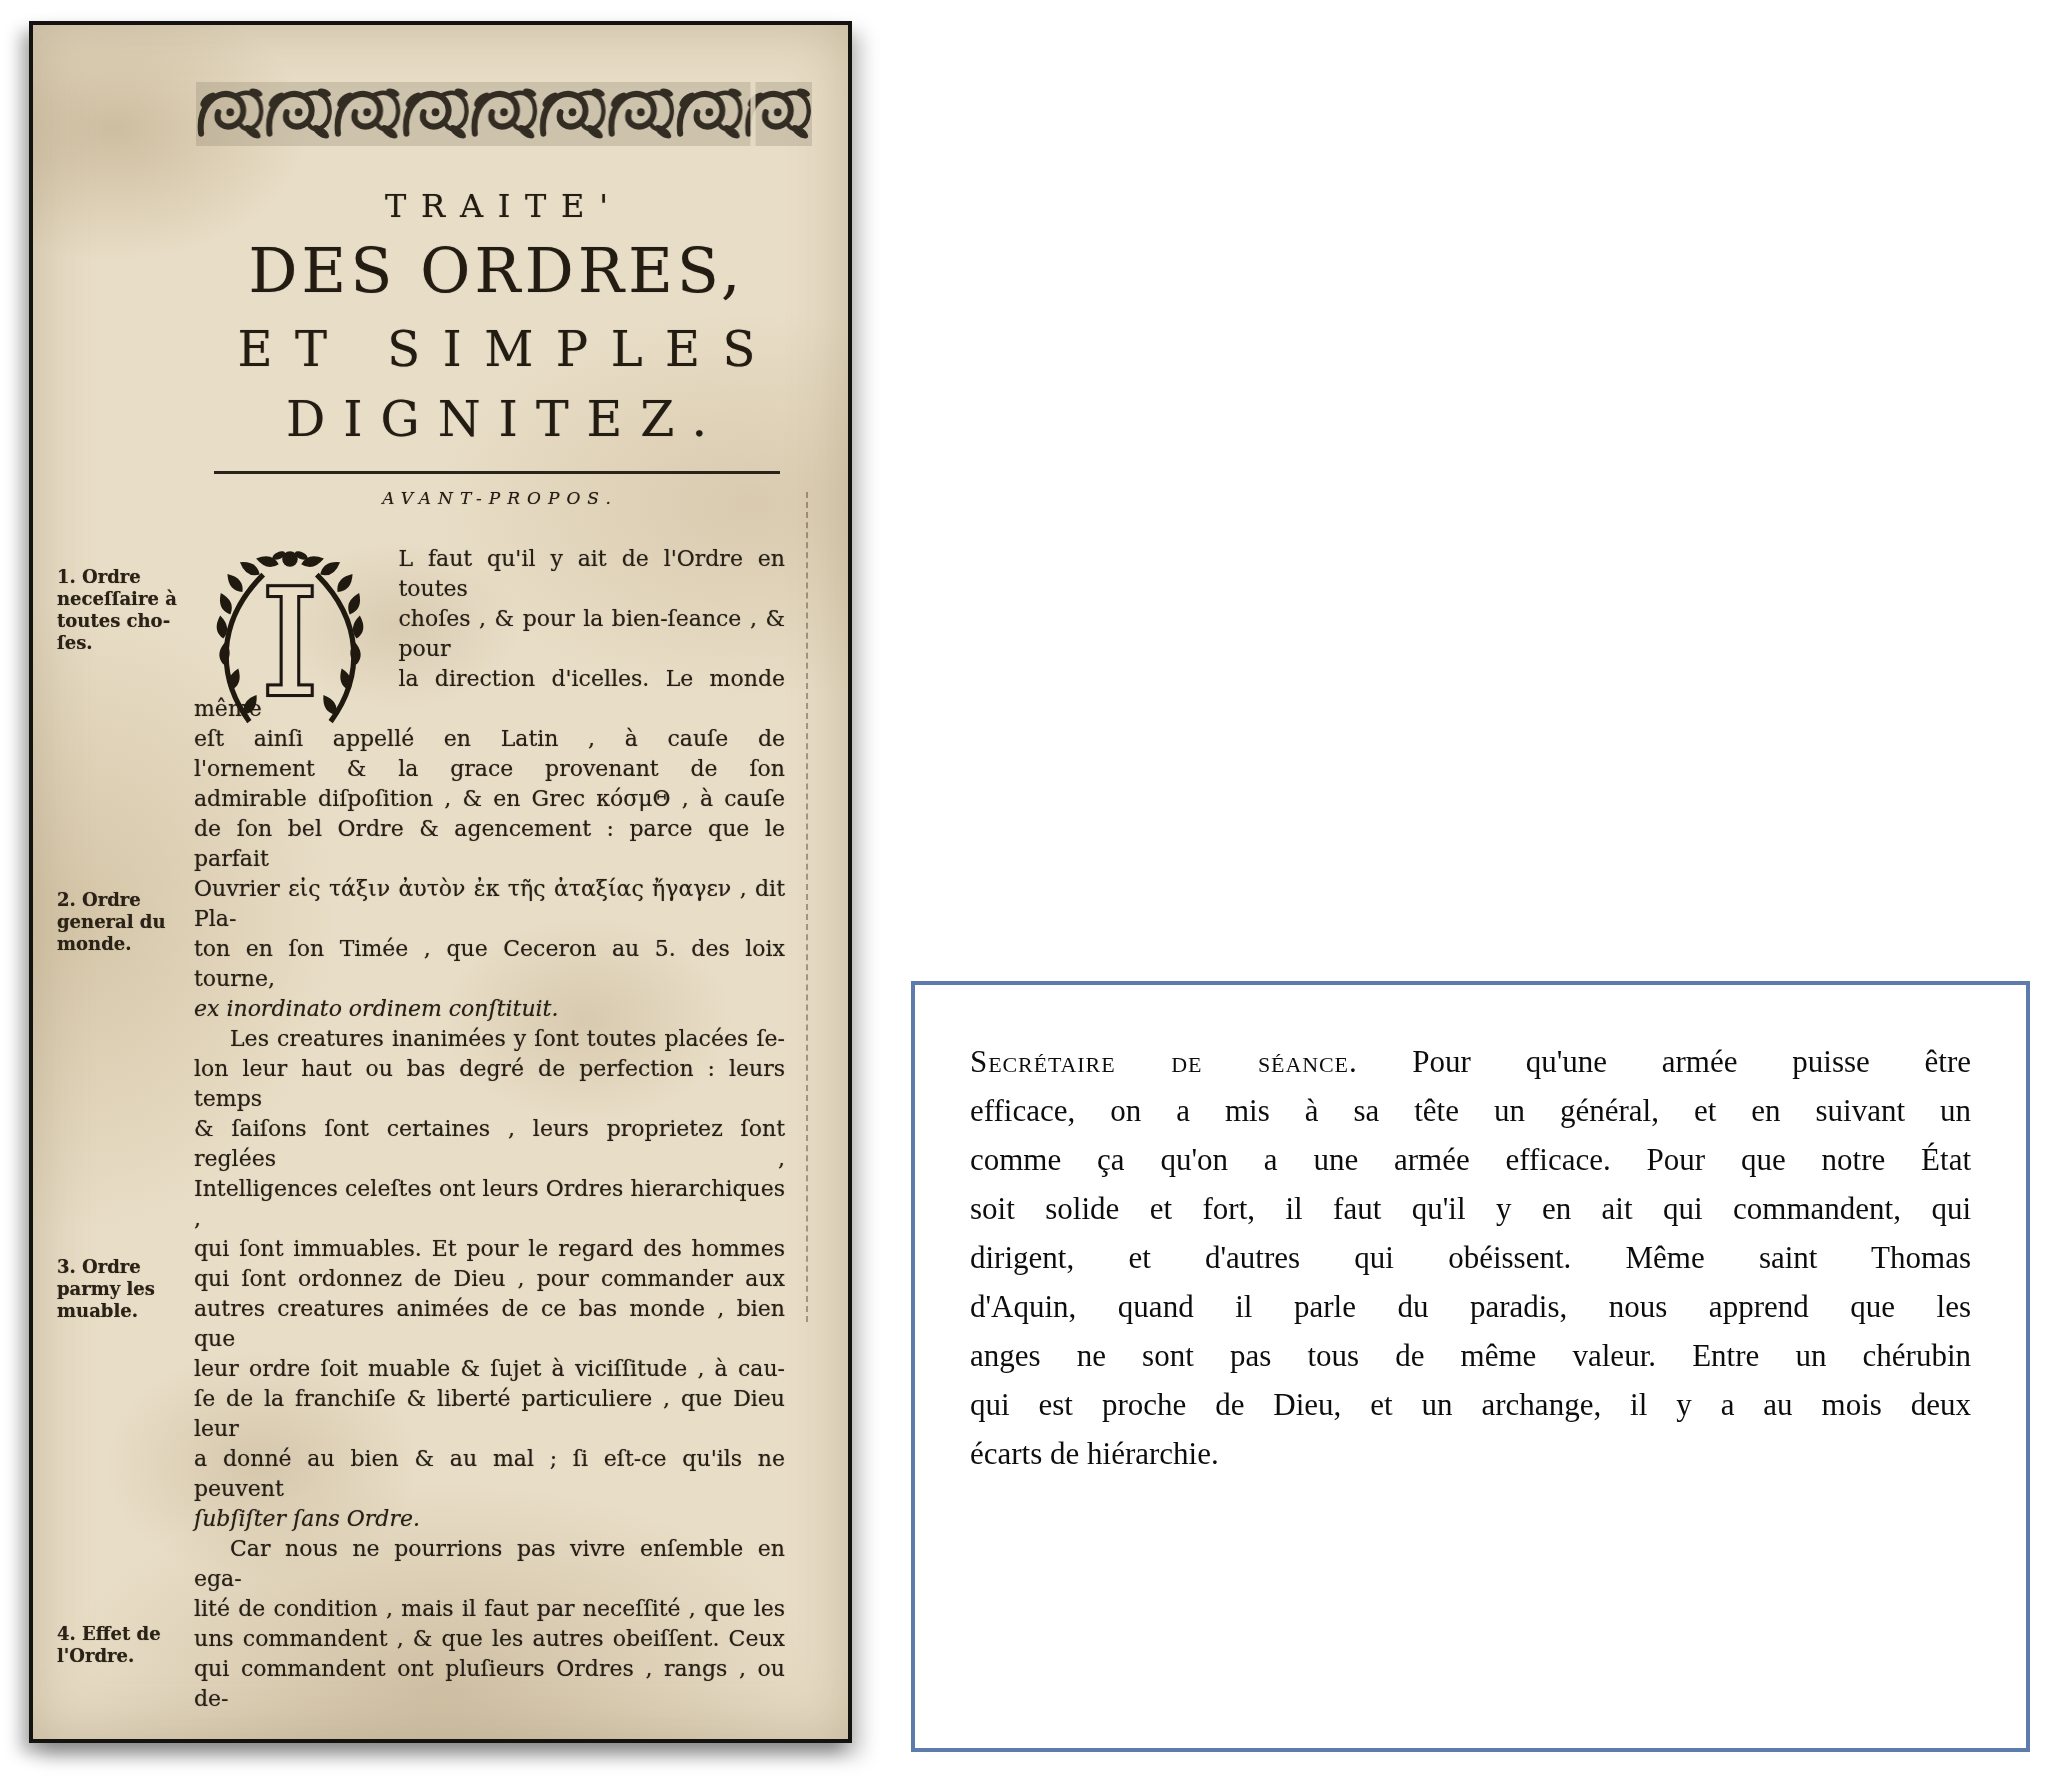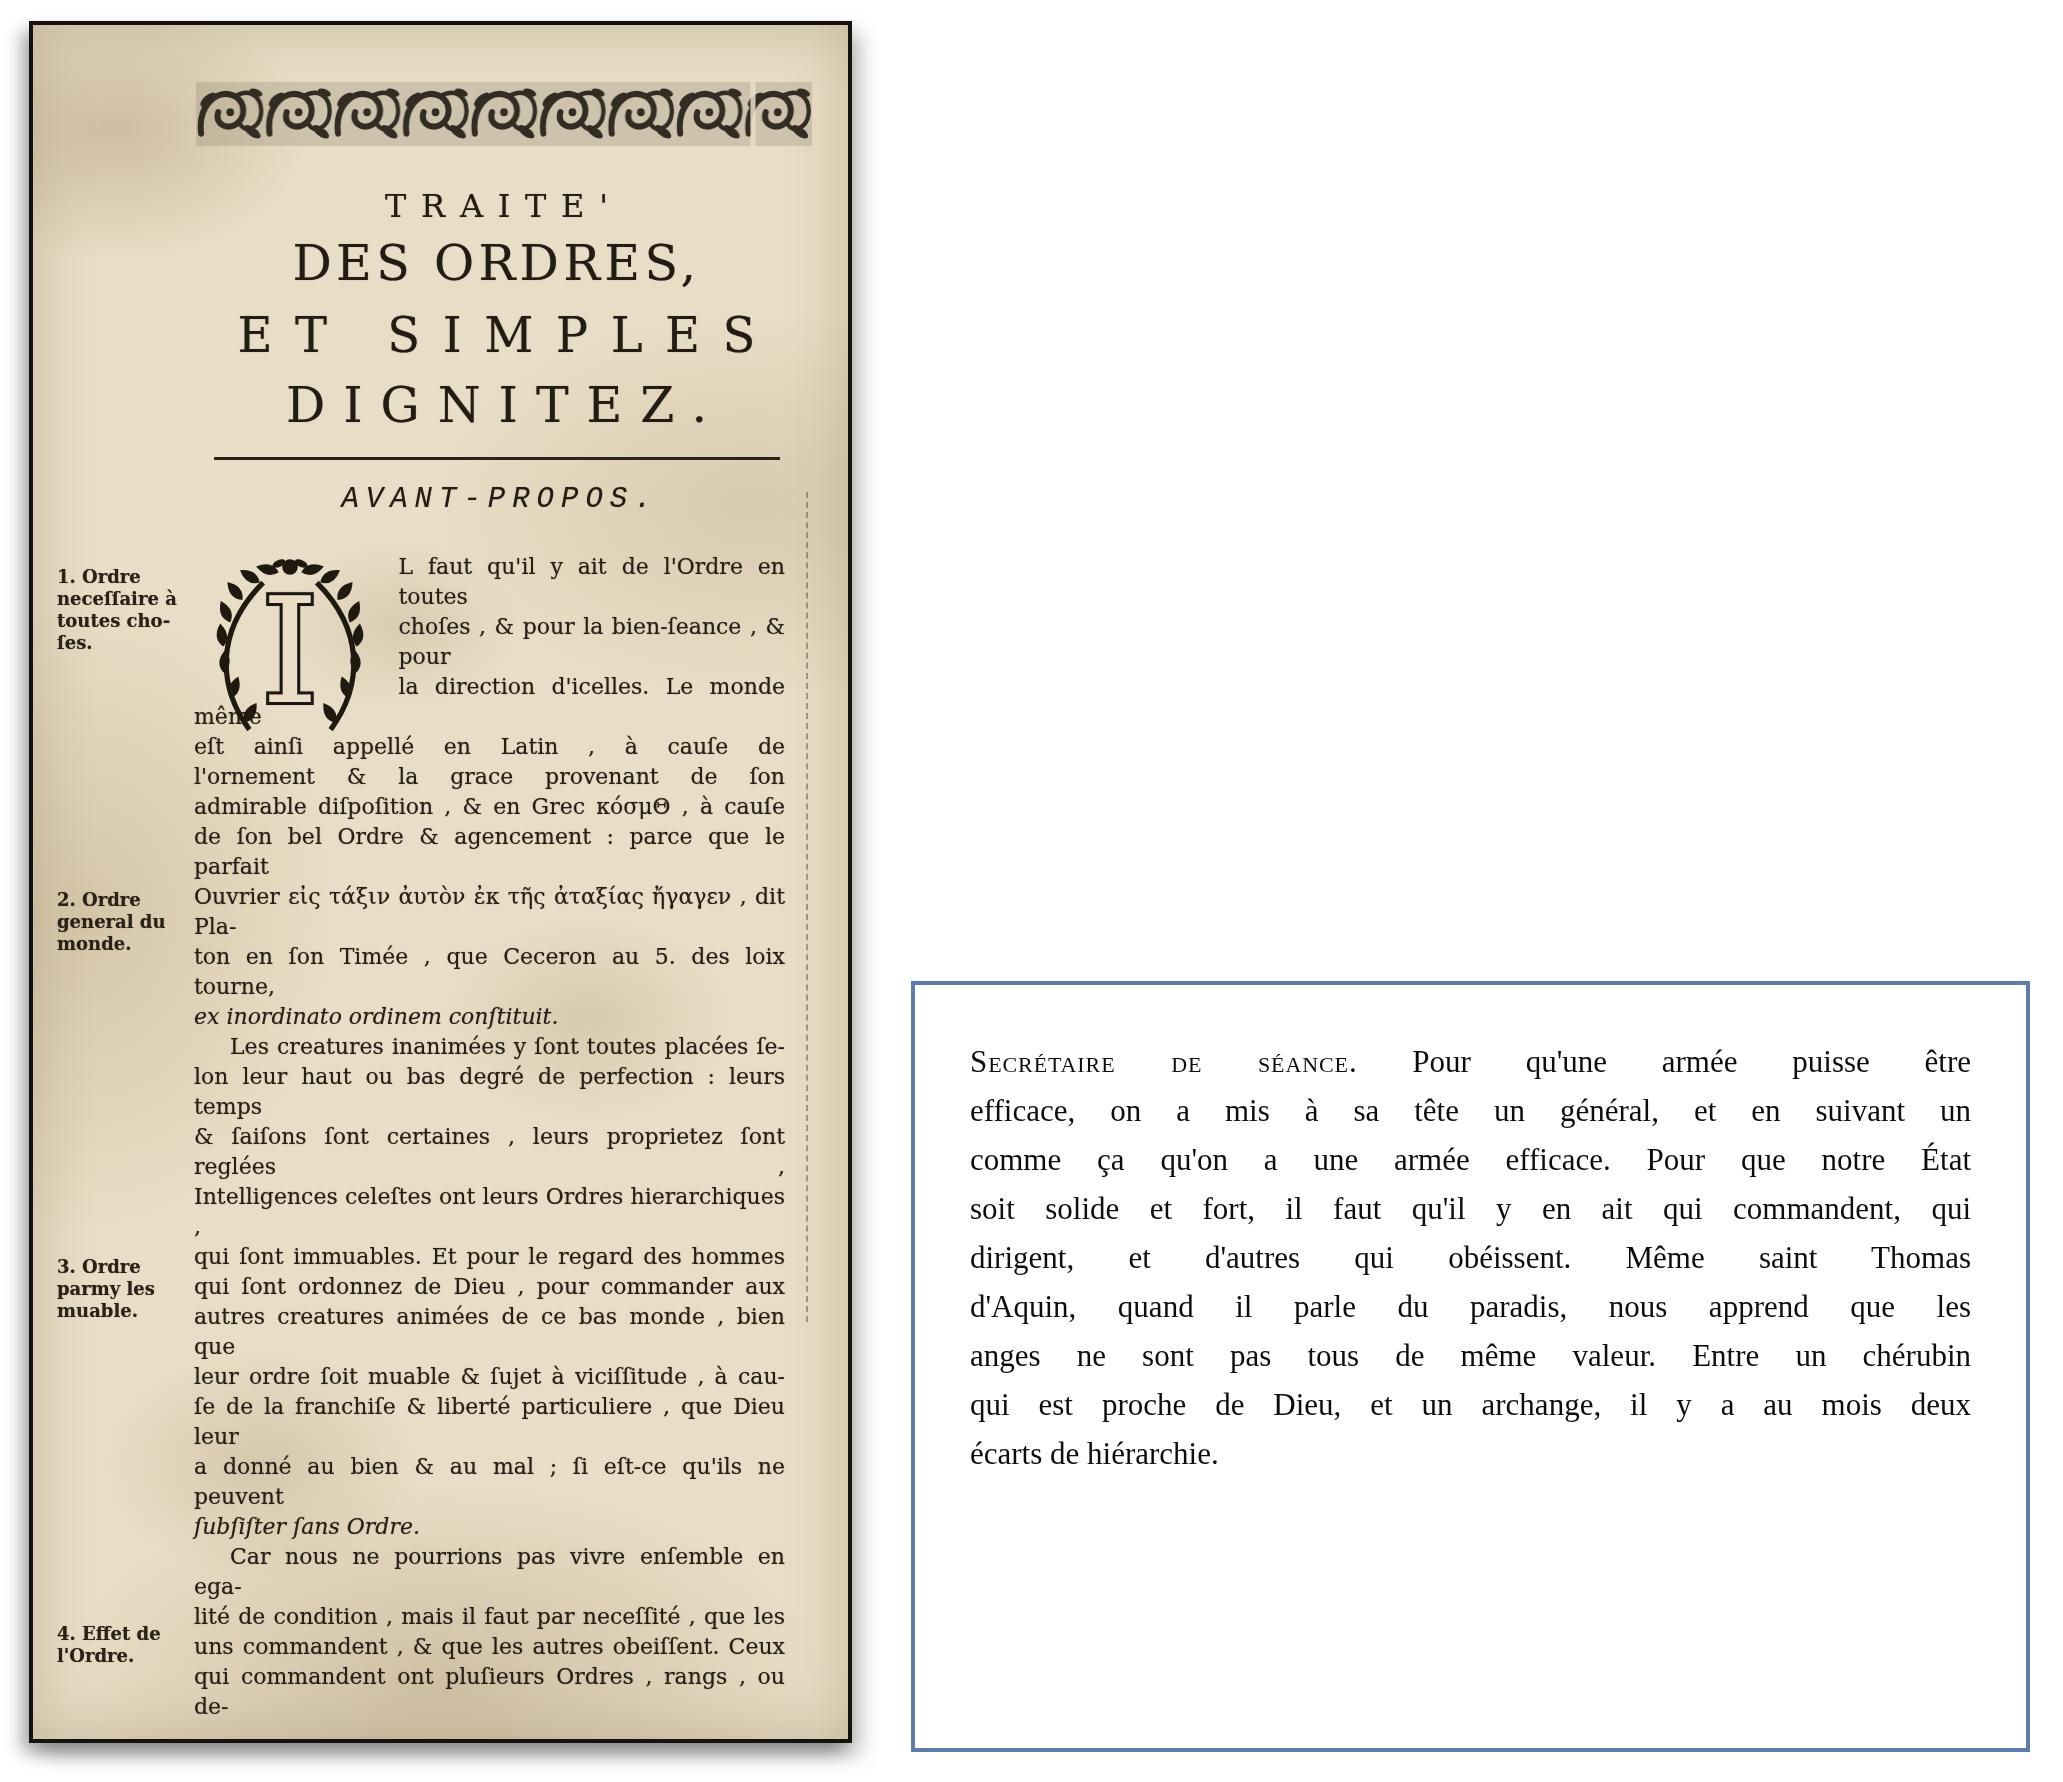--- a/index.html
+++ b/index.html
@@ -38,25 +38,25 @@
     position:absolute; right:40px; top:467px; height:830px; width:0;
     border-left:2.6px dashed rgba(70,55,35,.42);
   }
 
   .scan-content { position:absolute; left:161px; top:0; width:605px; }
 
   .band { margin:57px 0 0 1.7px; width:616px; height:64px; }
 
   .t-line { text-align:center; color:#231c13; text-shadow:0 0 0.9px rgba(40,30,18,.5); }
   .t-small { margin-top:38px; font-size:32px; letter-spacing:14.7px; padding-left:14.7px; }
-  .t-big   { margin-top:10.4px; font-size:49px; letter-spacing:4.3px; }
+  .t-big   { margin-top:10.4px; font-size:61px; letter-spacing:4.3px; }
   .t-med   { margin-top:14.7px; font-size:48px; letter-spacing:22.5px; padding-left:22.5px; }
   .t-big2  { margin-top:14px; font-size:49px; letter-spacing:18px; padding-left:18px; }
   .rule    { margin:23px auto 0; width:566px; height:2.6px; background:#2a2317; }
-  .avant   { margin-top:23px; font-size:29px; font-style:italic; letter-spacing:7px; padding-left:7px;font-family:Liberation Mono, monospace; }
+  .avant   { margin-top:14px; font-size:17px; font-style:italic; letter-spacing:7px; padding-left:7px; }
 
   .scan-body {
     margin-top:36px; width:591px;
     font-size:22px; line-height:30px;
     text-shadow:0 0 1px rgba(40,30,20,.55);
   }
   .line { text-align:justify; text-align-last:justify; white-space:normal; }
   .line.nj { text-align-last:left;font-style:italic; }
   .it { font-style:italic; }
   .para2 .line:first-child, .para3 .line:first-child { text-indent:36px; }

